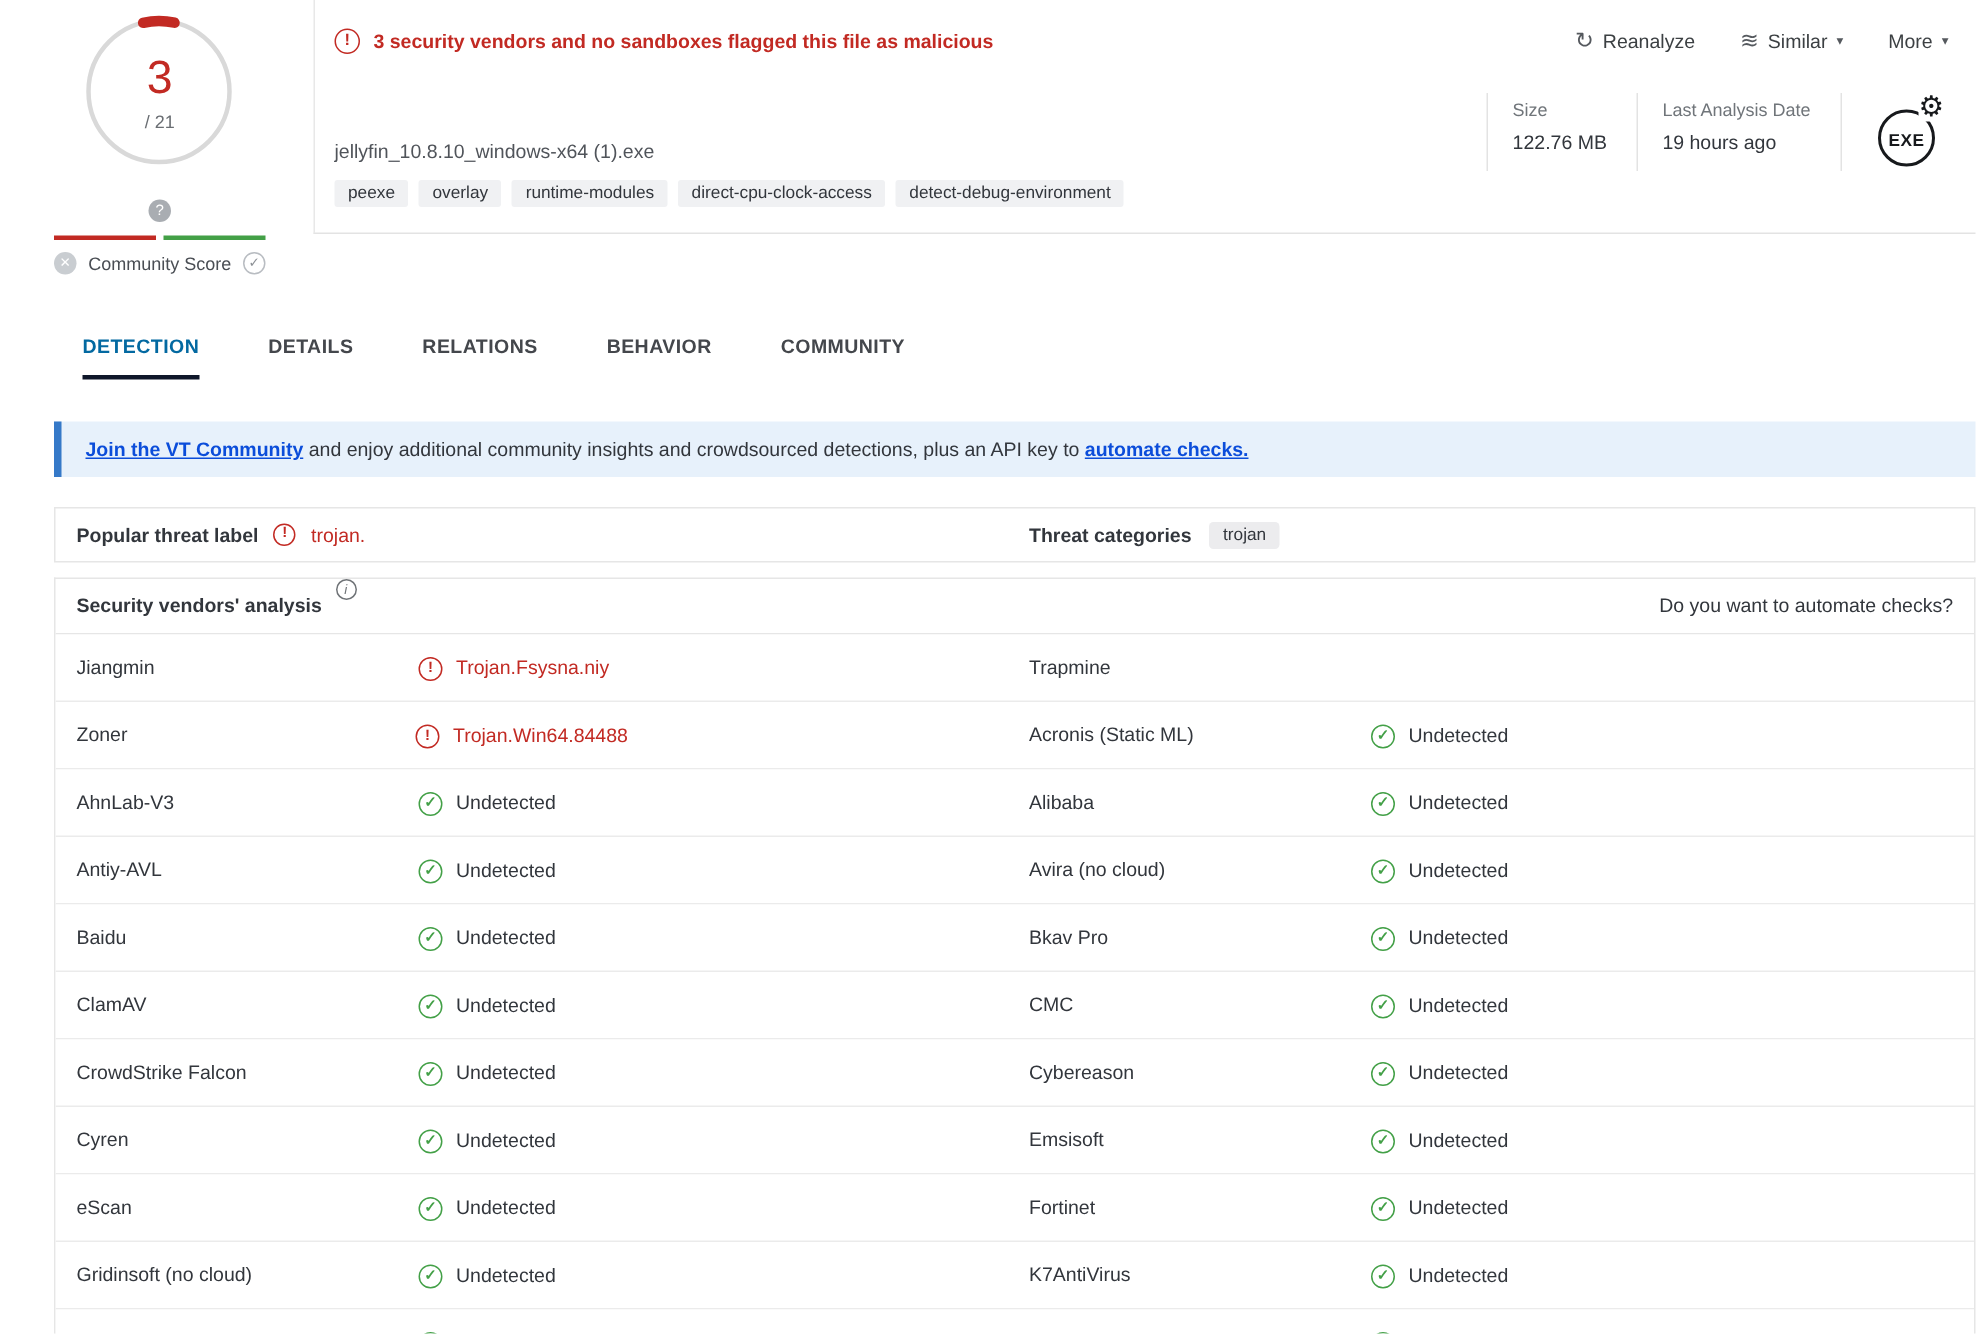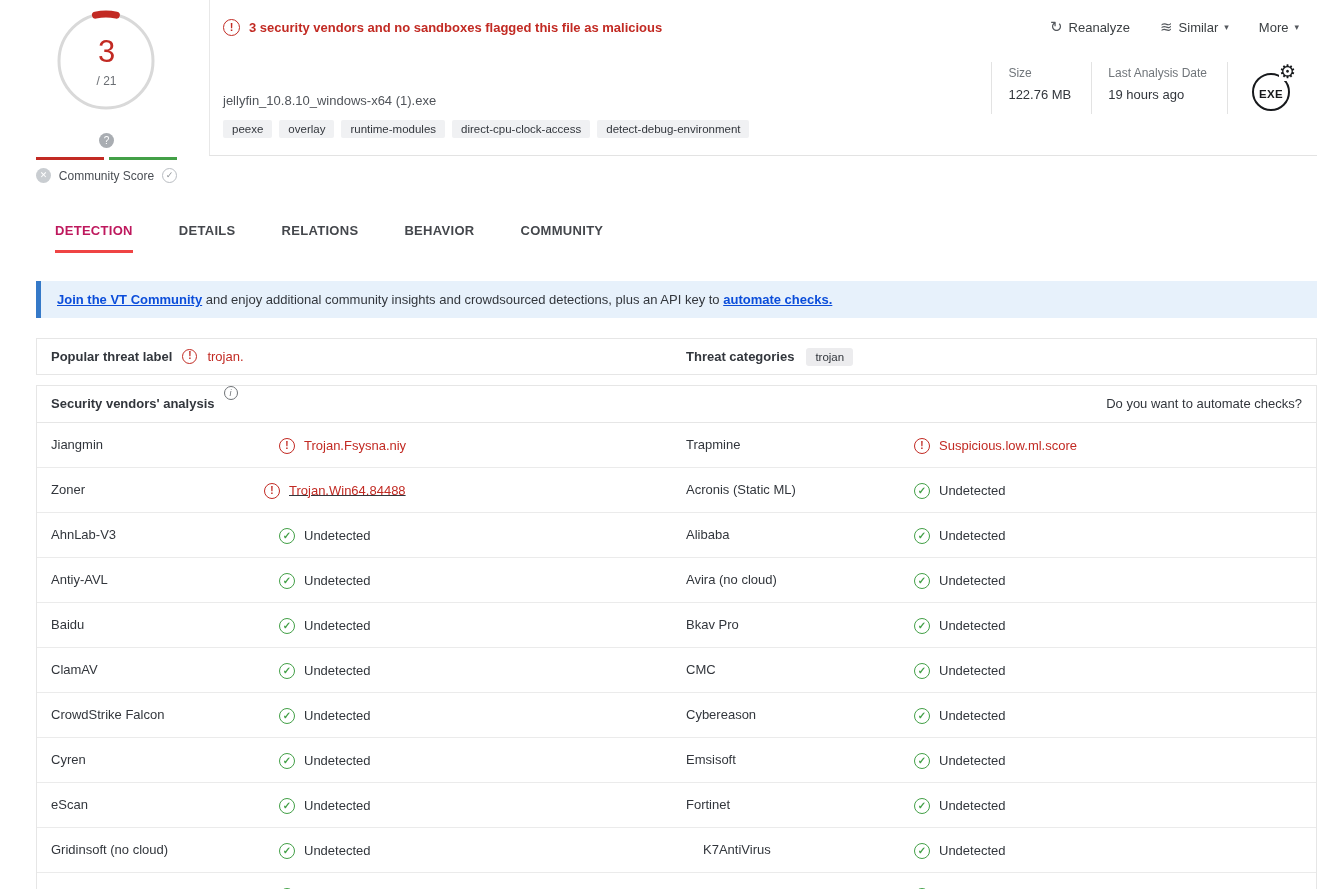--- a/index.html
+++ b/index.html
@@ -61,21 +61,21 @@
                border:2.5px solid #17191c; border-radius:50%; }
   .badge-gear { position:absolute; top:-2px; right:2px; font-size:19px; color:#17191c;
                 background:#fff; line-height:1; }
   .ft-label { position:absolute; bottom:14px; left:3px; width:32px; text-align:center;
               font-weight:bold; font-size:11.5px; letter-spacing:0.3px; color:#17191c; }
 
   
   .tabs { position:absolute; left:55px; top:223px; display:flex; gap:46px; }
   .tab { font-size:13px; font-weight:600; letter-spacing:0.3px; color:#44474c;
          padding-bottom:12px; cursor:pointer; }
-  .tab.active { color:#be185d; border-bottom:3px solid #ef4444; }
+  .tab.active { color:#0369a1; border-bottom:3px solid #0f172a; }
 
   
   .banner { position:absolute; left:36px; top:281px; width:1281px; height:37px;
             background:#e7f1fb; border-left:5px solid #3579c8; display:flex;
             align-items:center; padding-left:16px; font-size:13px; color:#32363c;
             white-space:pre-wrap; }
   .banner a { color:#0b4dda; font-weight:bold; text-decoration:underline; cursor:pointer; }
 
   
   .threat-card { position:absolute; left:36px; top:338px; width:1281px; height:37px;
@@ -208,25 +208,24 @@
       <span>Security vendors' analysis</span>
       <span class="info-icon">i</span>
     </div>
     <div class="automate">Do you want to automate checks?</div>
   </div>
   <div>
       <div class="vrow">
         <span class="vcell" style="left: 14px;">Jiangmin</span>
         <span class="vcell" style="left: 242px;"><span class="sicon mal">!</span><span class="rtxt red-text">Trojan.Fsysna.niy</span></span>
         <span class="vcell" style="left: 649px;">Trapmine</span>
-        <span class="vcell" style="left: 877px;"><span class="sicon mal">!</span><span class="rtxt red-text">Suspicious.low.ml.score</span></span>
       </div>
       <div class="vrow">
         <span class="vcell" style="left: 14px;">Zoner</span>
-        <span class="vcell" style="left: 227px; text-decoration: underline;"><span class="sicon mal">!</span><span class="rtxt red-text">Trojan.Win64.84488</span></span>
+        <span class="vcell" style="left: 240px;"><span class="sicon mal">!</span><span class="rtxt red-text">Trojan.Win64.84488</span></span>
         <span class="vcell" style="left: 649px;">Acronis (Static ML)</span>
         <span class="vcell" style="left: 877px;"><span class="sicon ok">✓</span><span class="rtxt">Undetected</span></span>
       </div>
       <div class="vrow">
         <span class="vcell" style="left: 14px;">AhnLab-V3</span>
         <span class="vcell" style="left: 242px;"><span class="sicon ok">✓</span><span class="rtxt">Undetected</span></span>
         <span class="vcell" style="left: 649px;">Alibaba</span>
         <span class="vcell" style="left: 877px;"><span class="sicon ok">✓</span><span class="rtxt">Undetected</span></span>
       </div>
       <div class="vrow">
@@ -261,21 +260,21 @@
       </div>
       <div class="vrow">
         <span class="vcell" style="left: 14px;">eScan</span>
         <span class="vcell" style="left: 242px;"><span class="sicon ok">✓</span><span class="rtxt">Undetected</span></span>
         <span class="vcell" style="left: 649px;">Fortinet</span>
         <span class="vcell" style="left: 877px;"><span class="sicon ok">✓</span><span class="rtxt">Undetected</span></span>
       </div>
       <div class="vrow">
         <span class="vcell" style="left: 14px;">Gridinsoft (no cloud)</span>
         <span class="vcell" style="left: 242px;"><span class="sicon ok">✓</span><span class="rtxt">Undetected</span></span>
-        <span class="vcell" style="left: 666px; text-align: right;">K7AntiVirus</span>
+        <span class="vcell" style="left: 649px; text-align: right;">K7AntiVirus</span>
         <span class="vcell" style="left: 877px;"><span class="sicon ok">✓</span><span class="rtxt">Undetected</span></span>
       </div>
       <div class="vrow">
         <span class="vcell" style="left: 14px;">K7GW</span>
         <span class="vcell" style="left: 242px;"><span class="sicon ok">✓</span><span class="rtxt">Undetected</span></span>
         <span class="vcell" style="left: 649px;">Lionic</span>
         <span class="vcell" style="left: 877px;"><span class="sicon ok">✓</span><span class="rtxt">Undetected</span></span>
       </div>
     </div>
 </div>

